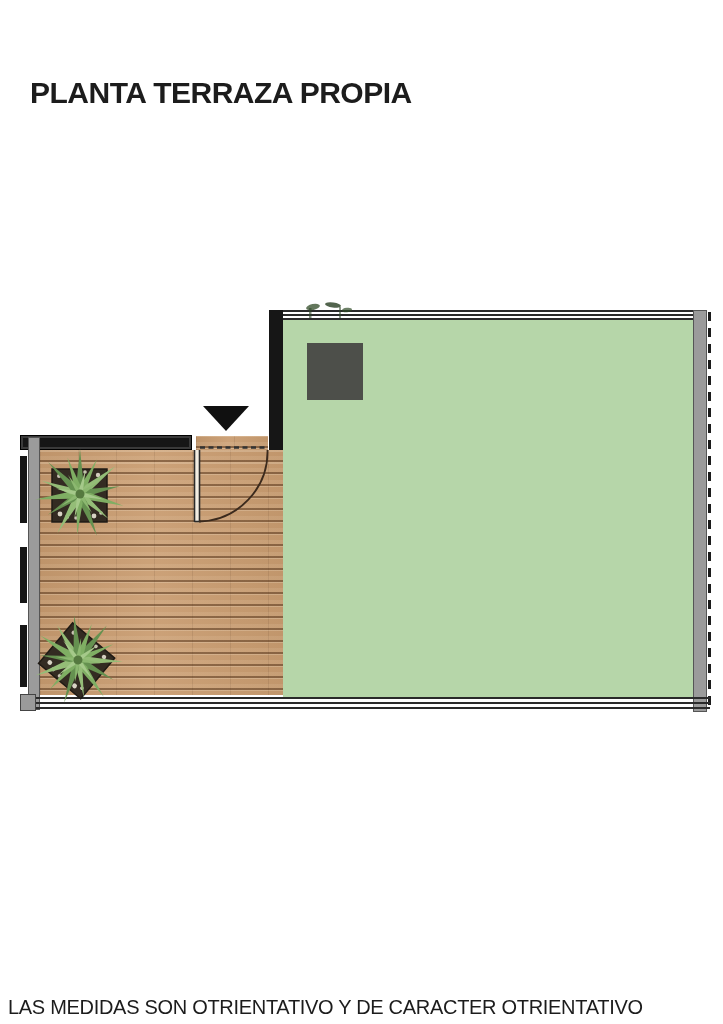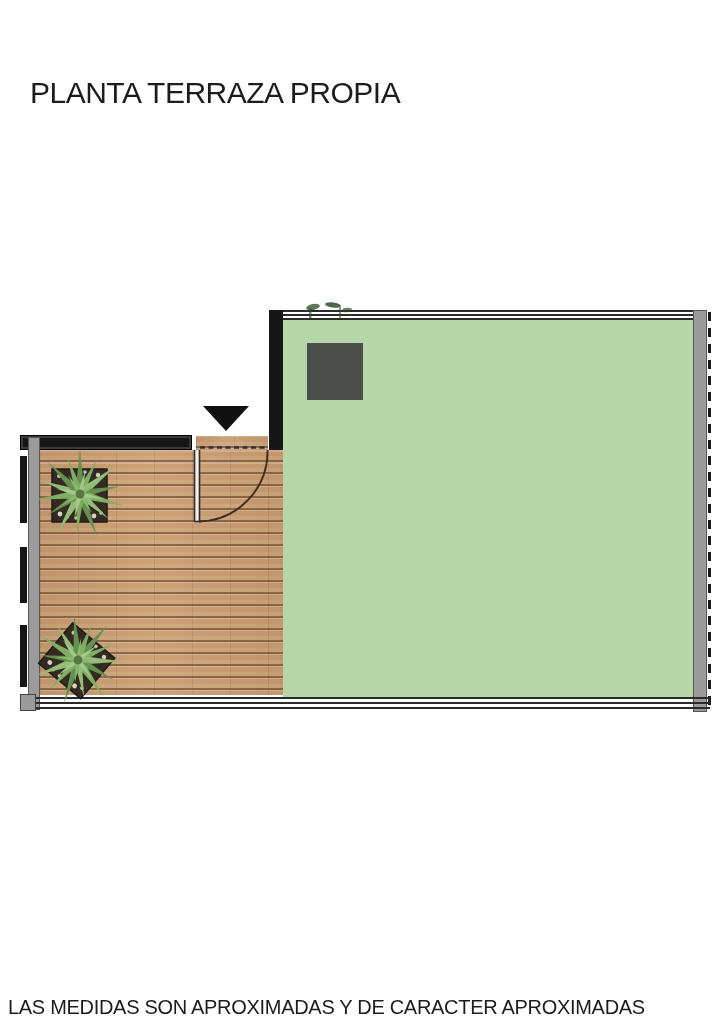--- a/index.html
+++ b/index.html
@@ -5,21 +5,21 @@
   html,body{margin:0;padding:0;background:#ffffff;}
   .canvas{
     position:relative;
     width:723px;height:1024px;
     background:#ffffff;
     font-family:"Liberation Sans", sans-serif;
     overflow:hidden;
   }
   .page-title{
     position:absolute;left:30px;top:76px;
-    font-size:30px;font-weight:normal;color:#1c1c1c;
+    font-size:30px;font-weight:bold;color:#1c1c1c;
     letter-spacing:-0.5px;white-space:nowrap;
   }
   .disclaimer{
     position:absolute;left:8px;top:996px;
     font-size:20px;font-weight:normal;color:#1c1c1c;
     letter-spacing:-0.3px;white-space:nowrap;
   }
   .abs{position:absolute;}
 
   
@@ -181,15 +181,15 @@
         </g>
       </g>
     </defs>
     <use href="#plantSym"></use>
   </svg>
 
   <svg class="abs plant-svg plant-2" viewBox="-50 -50 100 100">
     <use href="#plantSym" transform="rotate(40)"></use>
   </svg>
 
-  <div class="disclaimer">LAS MEDIDAS SON APROXIMADAS Y DE CARACTER APROXIMADAS</div>
+  <div class="disclaimer">LAS MEDIDAS SON OTRIENTATIVO Y DE CARACTER OTRIENTATIVO</div>
 
 </div>
 
 </body></html>

